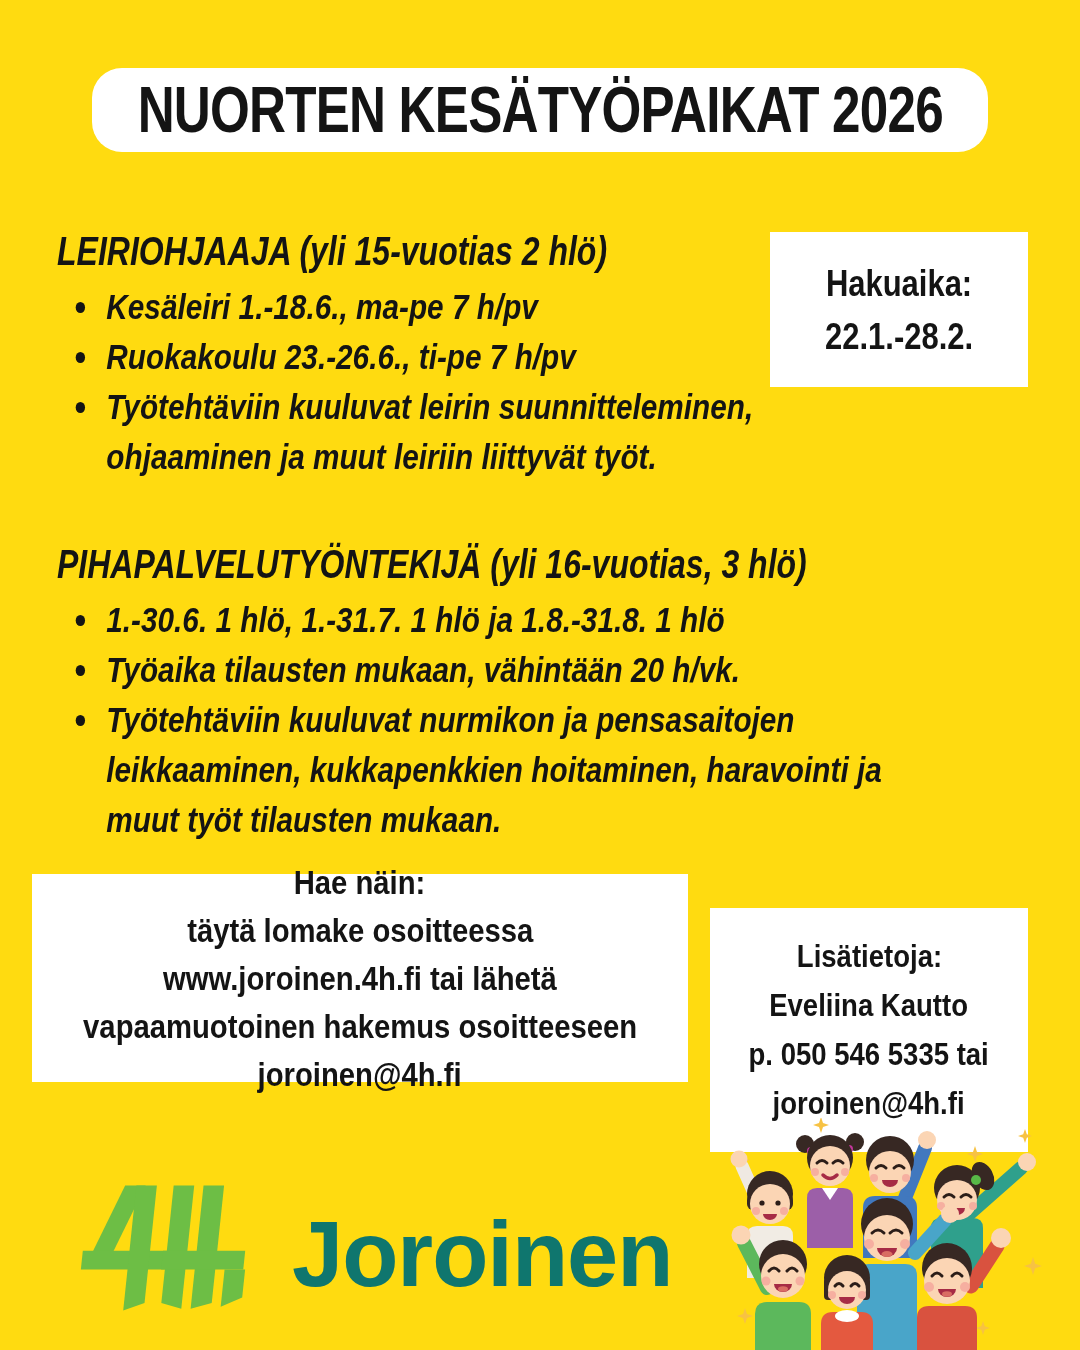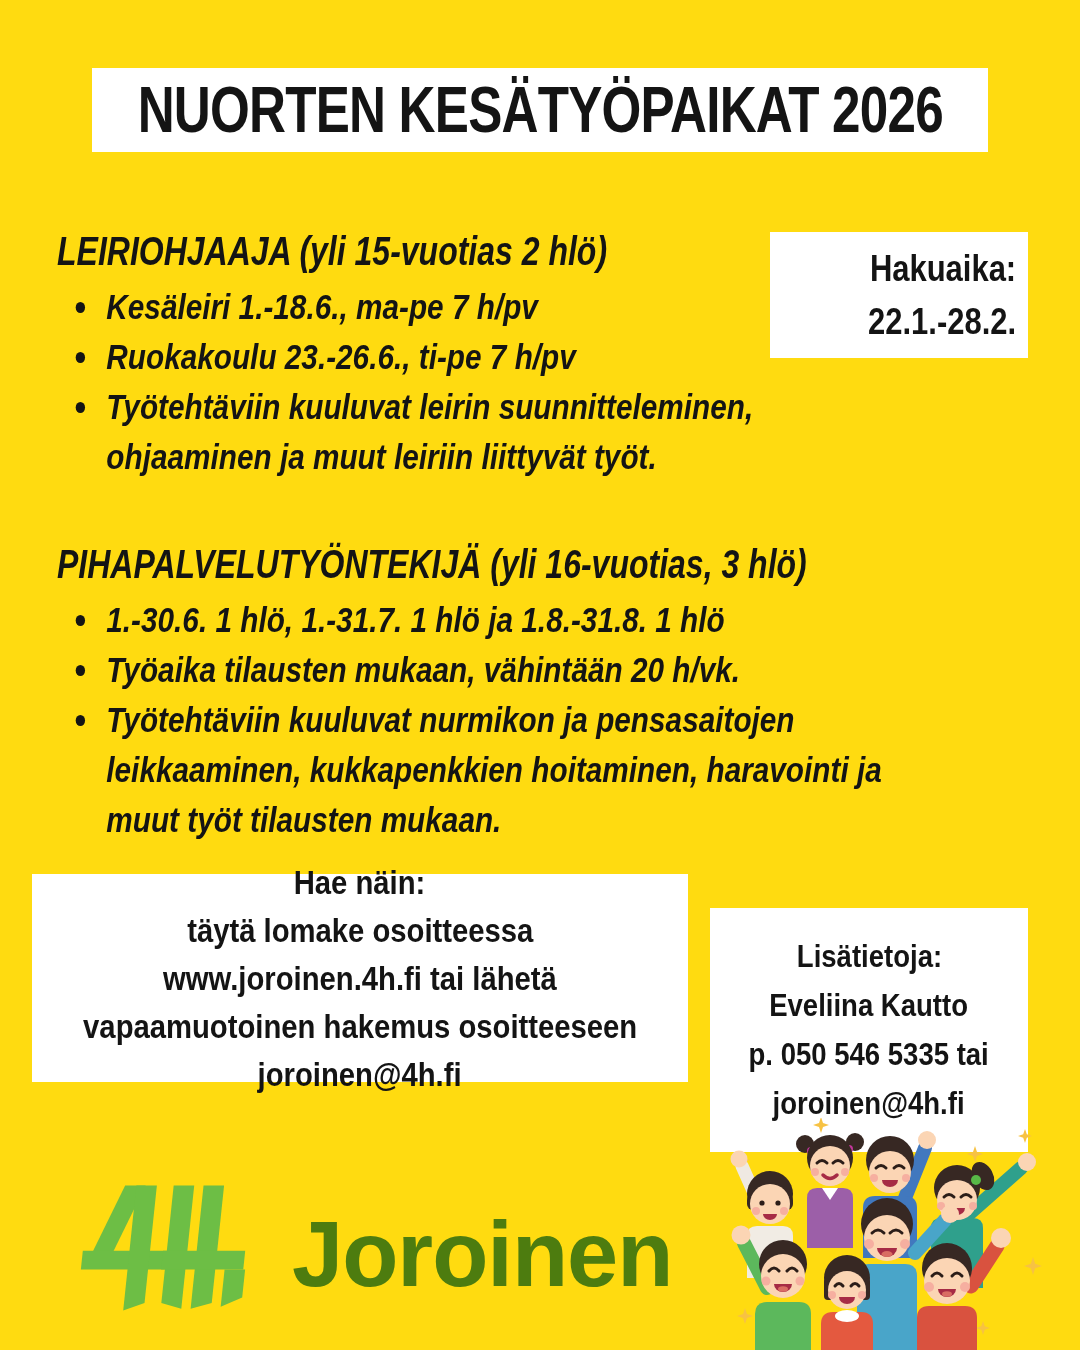--- a/index.html
+++ b/index.html
@@ -7,21 +7,21 @@
     width:1080px; height:1350px; position:relative; overflow:hidden;
     background:#FFDB10;
     font-family:"Liberation Sans", sans-serif;
     font-weight:700; color:#141414;
   }
   .sr { position:absolute; width:1px; height:1px; overflow:hidden; clip:rect(0 0 0 0); }
 
   
   .banner {
     position:absolute; left:92px; top:68px; width:896px; height:84px;
-    background:#FFFFFF; display:flex; align-items:center; justify-content:center;
+    background:#FFFFFF; display:flex; align-items:center; justify-content:center;border-radius:30px;
   }
   .banner h1 {
     margin:0; font-size:64px; font-weight:700; letter-spacing:-1px;
     white-space:nowrap; transform:scaleX(0.80); transform-origin:center center;
   }
 
   
   .section { position:absolute; left:57px; width:1010px;font-style:italic; }
   #section-leiriohjaaja { top:226px; }
   #section-piha { top:528px;margin-top:11px; }
@@ -40,29 +40,29 @@
     content:""; position:absolute; left:22px; top:20px;
     width:11px; height:11px; border-radius:50%; background:#141414;
   }
 
   
   .panel {
     position:absolute; background:#FFFFFF; text-align:center;
     display:flex; flex-direction:column; align-items:center; justify-content:center;
   }
   .panel .line { white-space:nowrap; transform:scaleX(0.86); transform-origin:center center; }
-  #hakuaika-box { left:770px; top:232px; width:258px; height:126px; font-size:36px; line-height:53px;align-items:flex-end; }
+  #hakuaika-box { left:770px; top:232px; width:258px; height:155px; font-size:36px; line-height:53px; }
   #apply-box    { left:32px;  top:874px; width:656px; height:208px; font-size:34px; line-height:48px; }
   #info-box     { left:710px; top:908px; width:318px; height:244px; font-size:32px; line-height:49px; }
 
   
   #logo-4h { position:absolute; left:72px; top:1178px; width:190px; height:140px; }
   #org-name {
     position:absolute; left:292px; top:1208px;
-    font-size:92px; line-height:1; letter-spacing:-1px; color:#4d7c0f; white-space:nowrap;
+    font-size:92px; line-height:1; letter-spacing:-1px; color:#0f766e; white-space:nowrap;
   }
   #children { position:absolute; left:725px; top:1118px; width:335px; height:232px; }
 </style>
 </head>
 <body>
 
 <header class="banner">
   <h1>NUORTEN KESÄTYÖPAIKAT 2026</h1>
 </header>
 

